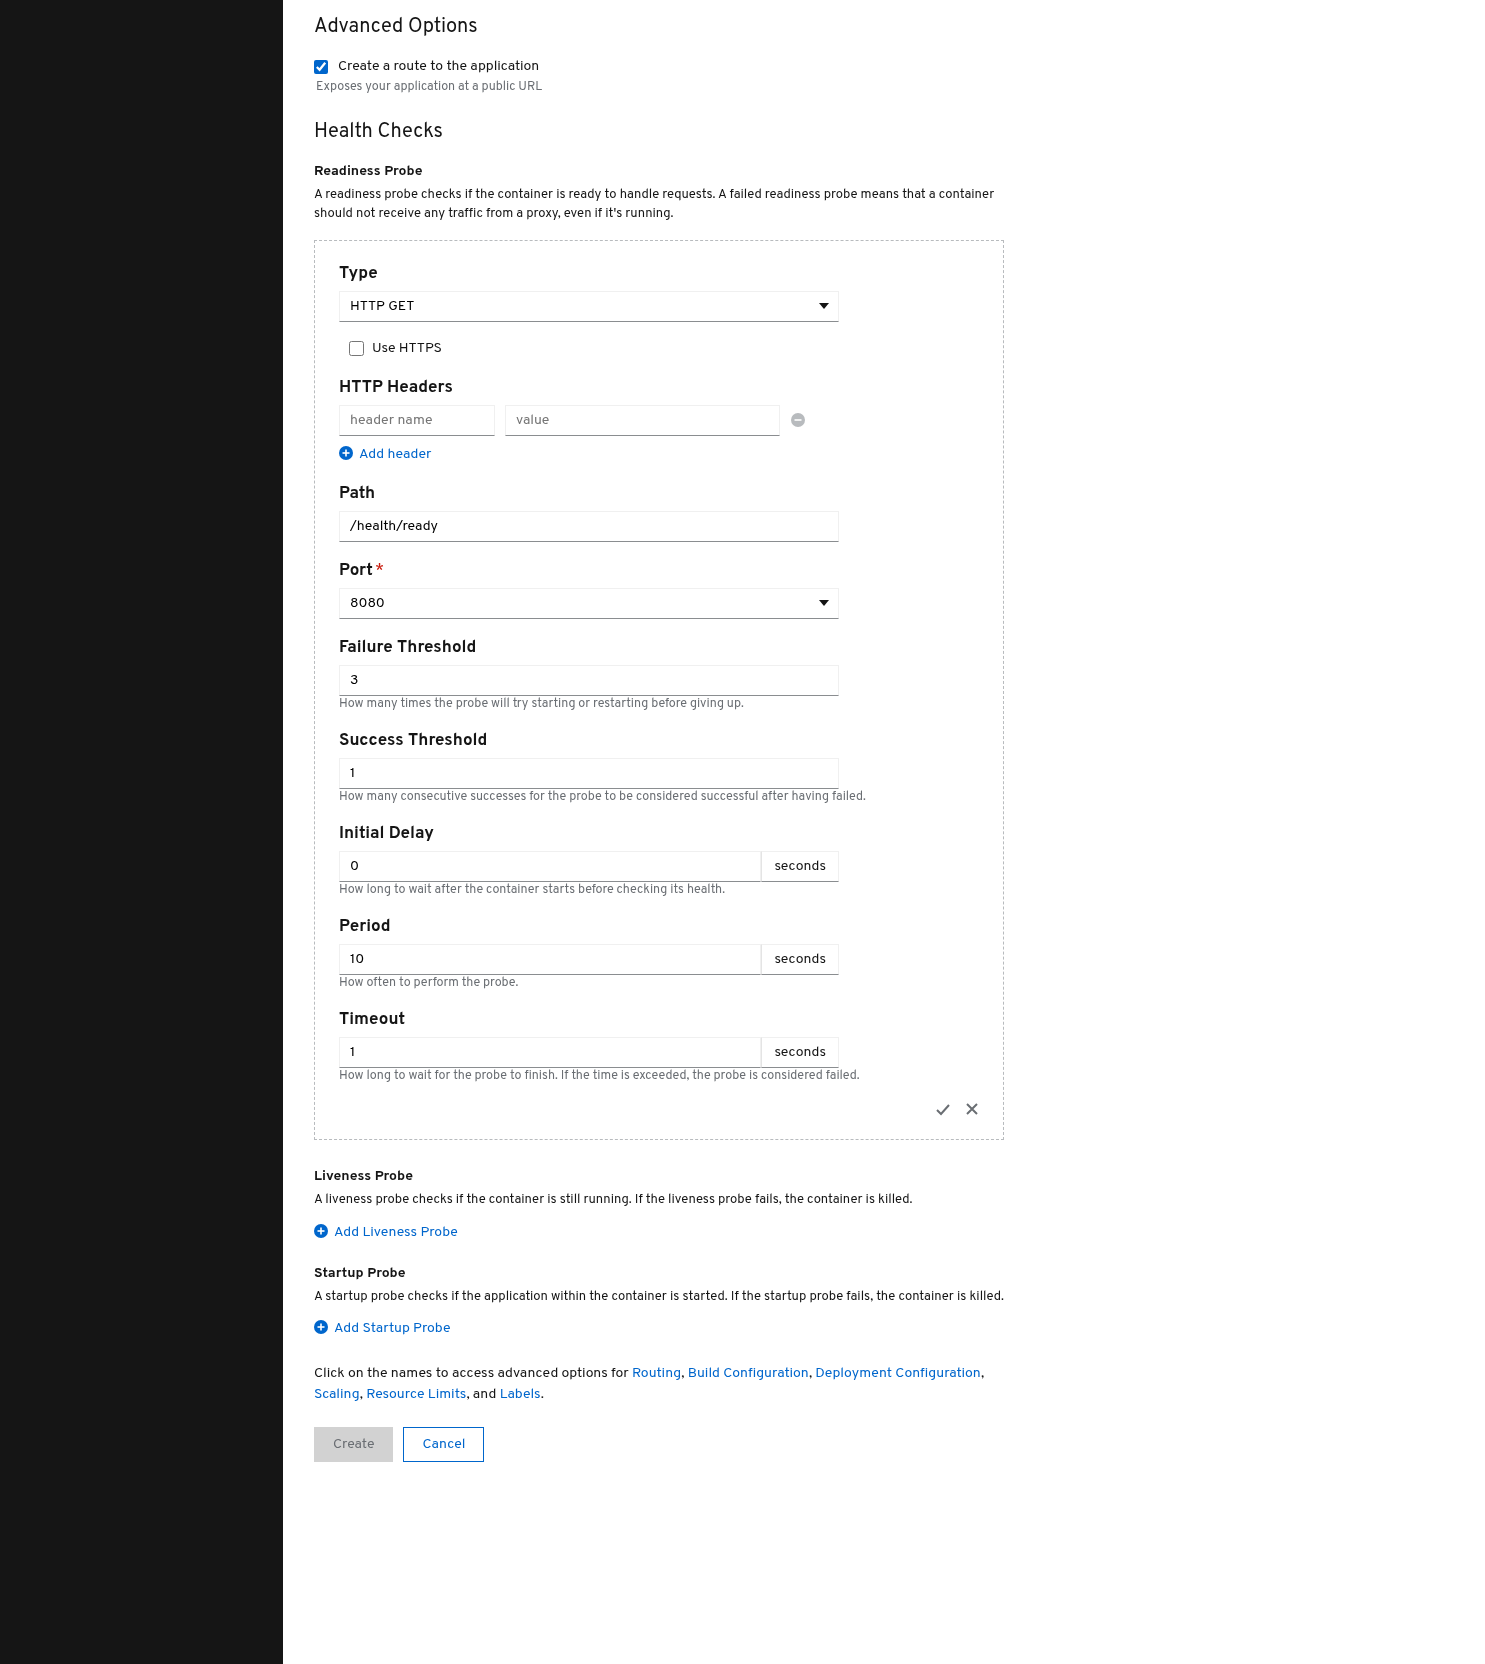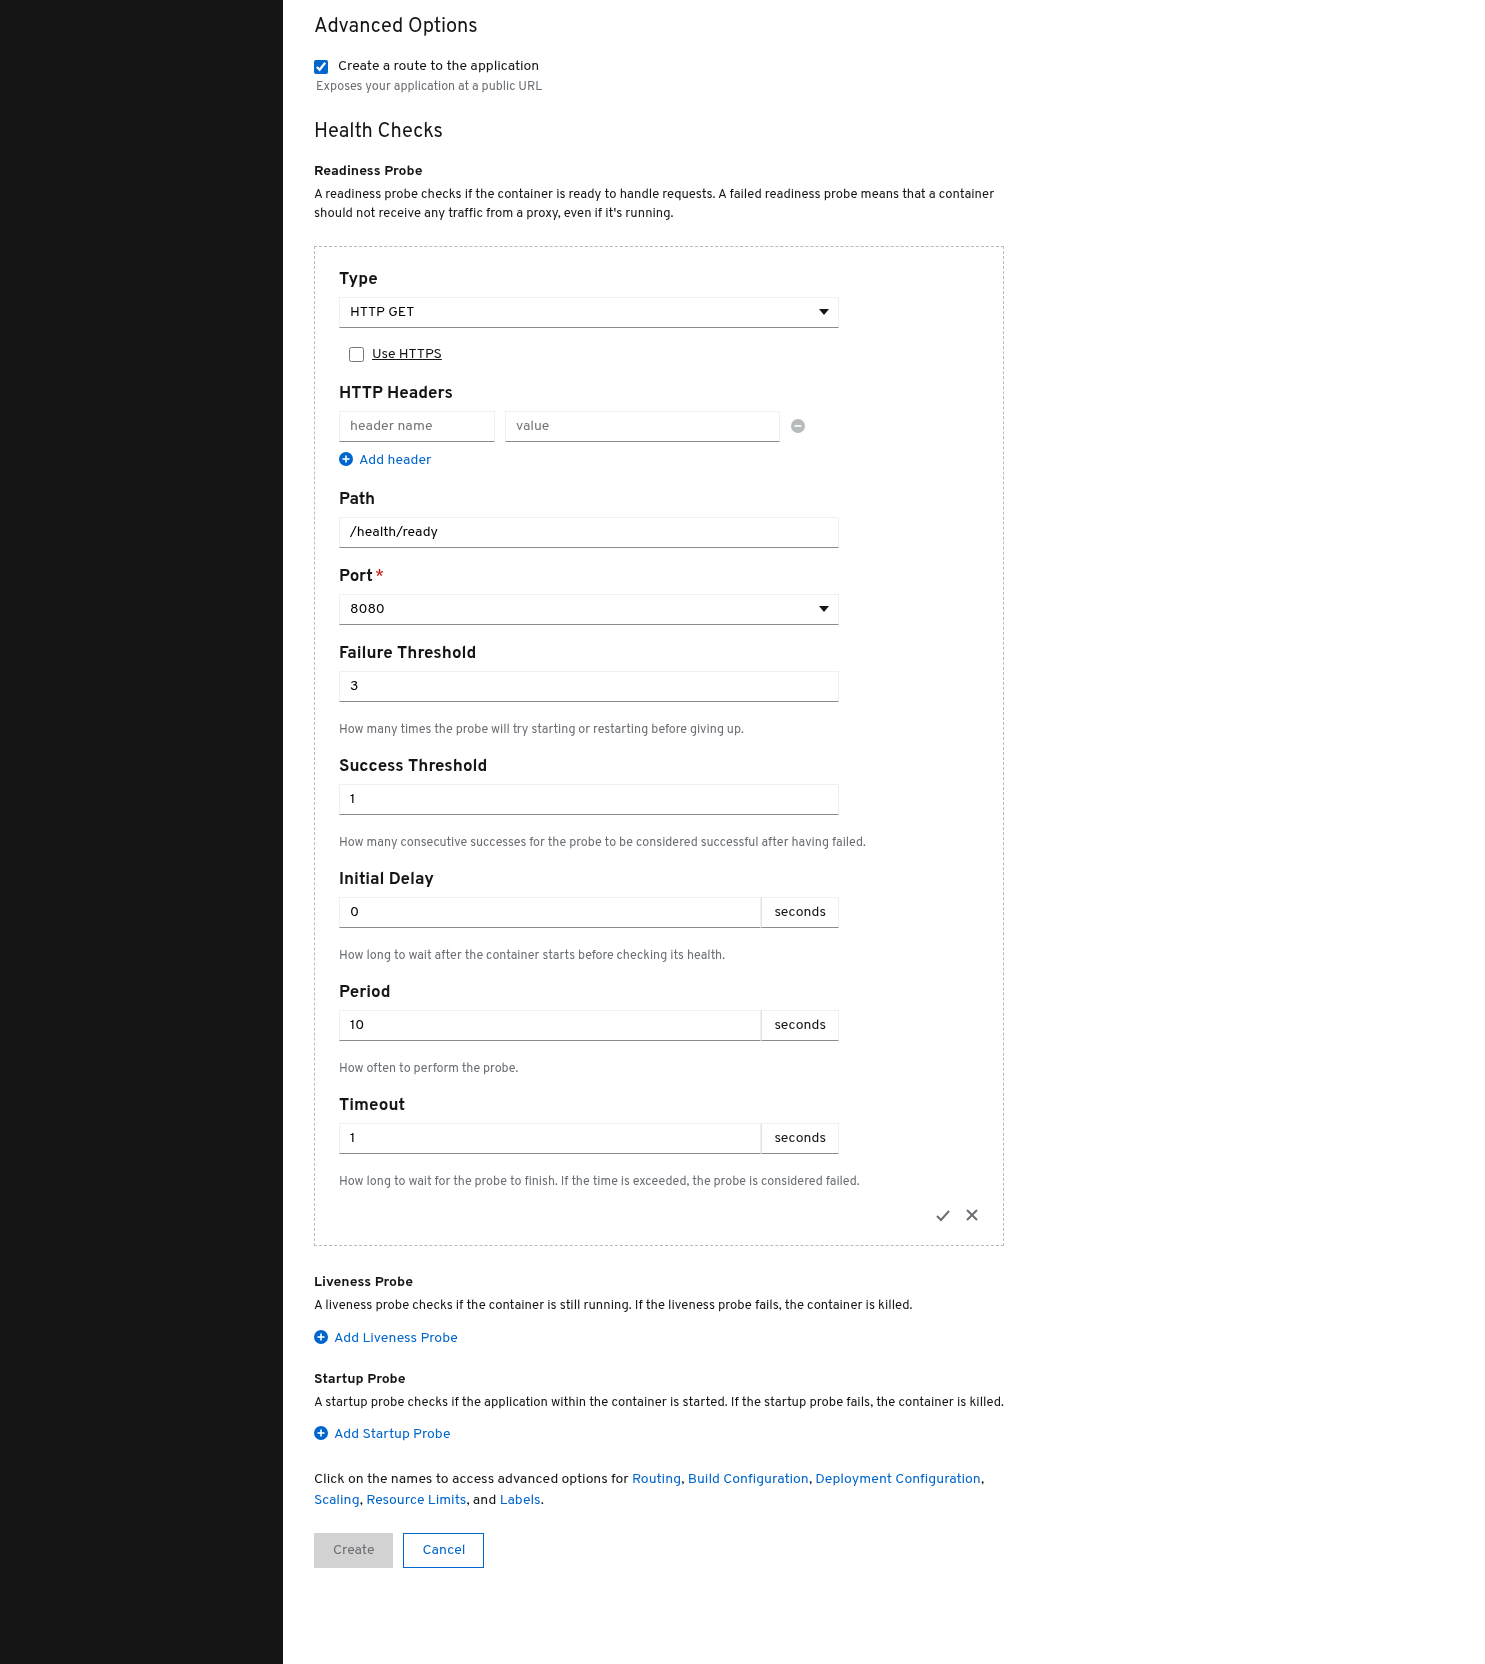--- a/index.html
+++ b/index.html
@@ -51,21 +51,21 @@
 
   .subheading {
     font-weight: 700;
     font-size: 14px;
     margin-bottom: 6px;
   }
   .description {
     font-size: 13px;
     color: #151515;
     line-height: 1.45;
-    margin-bottom: 22px;
+    margin-bottom: 16px;
     max-width: 690px;
   }
 
   .dashed-box {
     border: 1px dashed #b8bbbe;
     padding: 22px 24px 16px 24px;
     max-width: 690px;
     box-sizing: border-box;
     margin-bottom: 28px;
   }
@@ -106,21 +106,20 @@
     top: 50%;
     transform: translateY(-50%);
     pointer-events: none;
   }
   .select-caret svg { display: block; }
 
   .checkbox-inner {
     display: flex;
     align-items: center;
     margin: 16px 0 0 6px;
-    text-decoration: underline;
   }
   .checkbox-inner input[type=checkbox] {
     width: 15px; height: 15px;
     border: 1px solid #6a6e73;
     margin-right: 8px;
   }
 
   .header-row {
     display: flex;
     align-items: center;
@@ -153,21 +152,21 @@
     margin-top: 10px;
   }
   .link-button .plus-circle {
     width: 14px; height: 14px;
     display: inline-flex;
   }
 
   .field-help {
     font-size: 12.5px;
     color: #6a6e73;
-    margin-top: 20px;
+    margin-top: 0;
   }
 
   .input-addon-row {
     display: flex;
     width: 500px;
   }
   .input-addon-row input {
     flex: 1;
     padding: 6px 10px;
     font-size: 14px;

